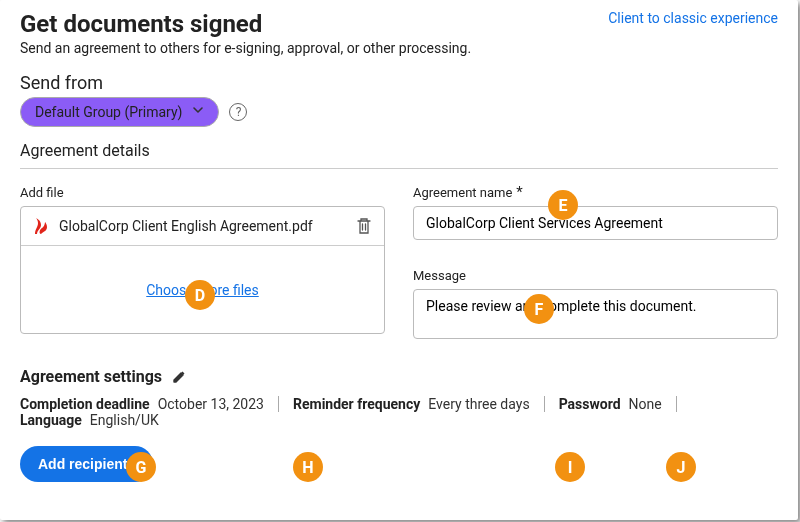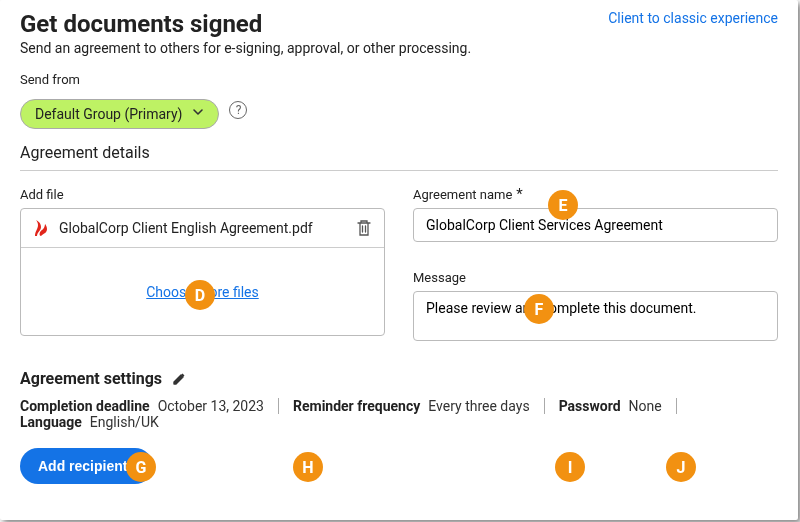--- a/index.html
+++ b/index.html
@@ -18,33 +18,32 @@
     box-shadow: 3px 3px 6px rgba(0,0,0,0.5);
     width: 798px;
     height: 520px;
     position: relative;
     border-radius: 2px;
   }
   .topbar { display: flex; justify-content: space-between; align-items: flex-start; }
   h1 { font-size: 24px; font-weight: 700; margin: 0 0 2px 0; }
   .subtitle { font-size: 14px; margin: 0 0 16px 0; }
   .switch-link { color: #1473e6; font-size: 14px; cursor: pointer; }
-  .send-from-label { font-size: 13px; margin-bottom: 4px; }
+  .send-from-label { font-size: 18px; margin-bottom: 4px; }
   .send-row { display: flex; align-items: center; gap: 10px; margin-bottom: 14px; }
   .select {
     border: 1px solid #aaa;
     border-radius: 18px;
     padding: 6px 14px;
     font-size: 14px;
     display: flex;
     align-items: flex-start;
     gap: 10px;
     cursor: pointer;
-    background: #bef264;
-    margin-top: 8px;
+    background: #8b5cf6;
   }
   .chev { font-size: 12px; }
   .info-icon {
     width: 18px; height: 18px;
     border: 1.5px solid #666;
     border-radius: 50%;
     font-size: 12px;
     display: inline-flex;
     align-items: center; justify-content: center;
     color: #666;

